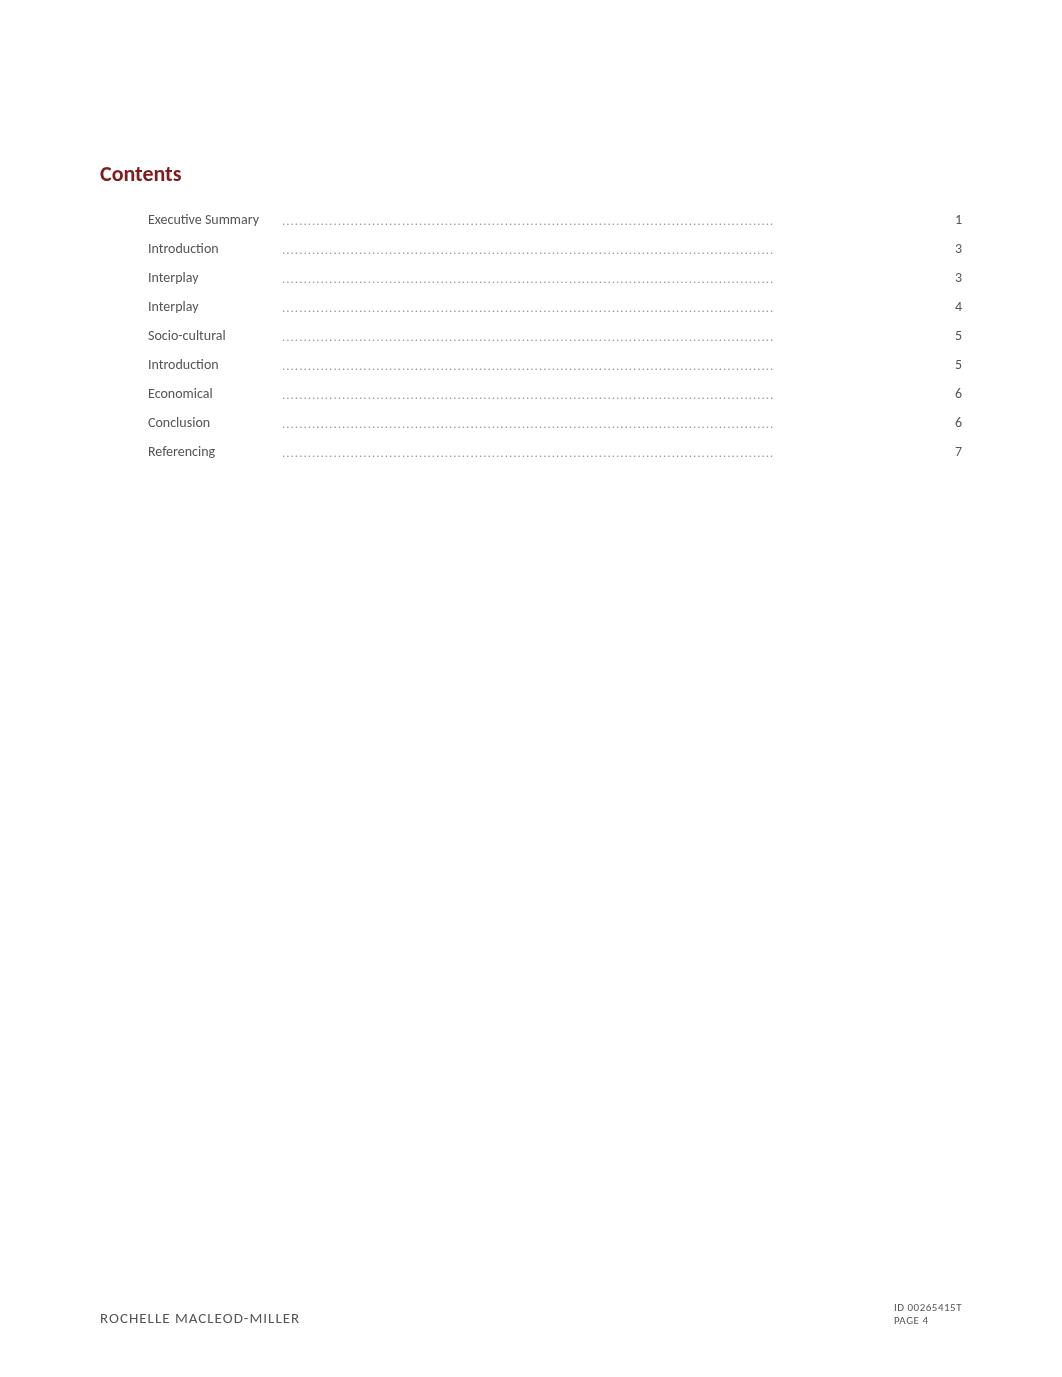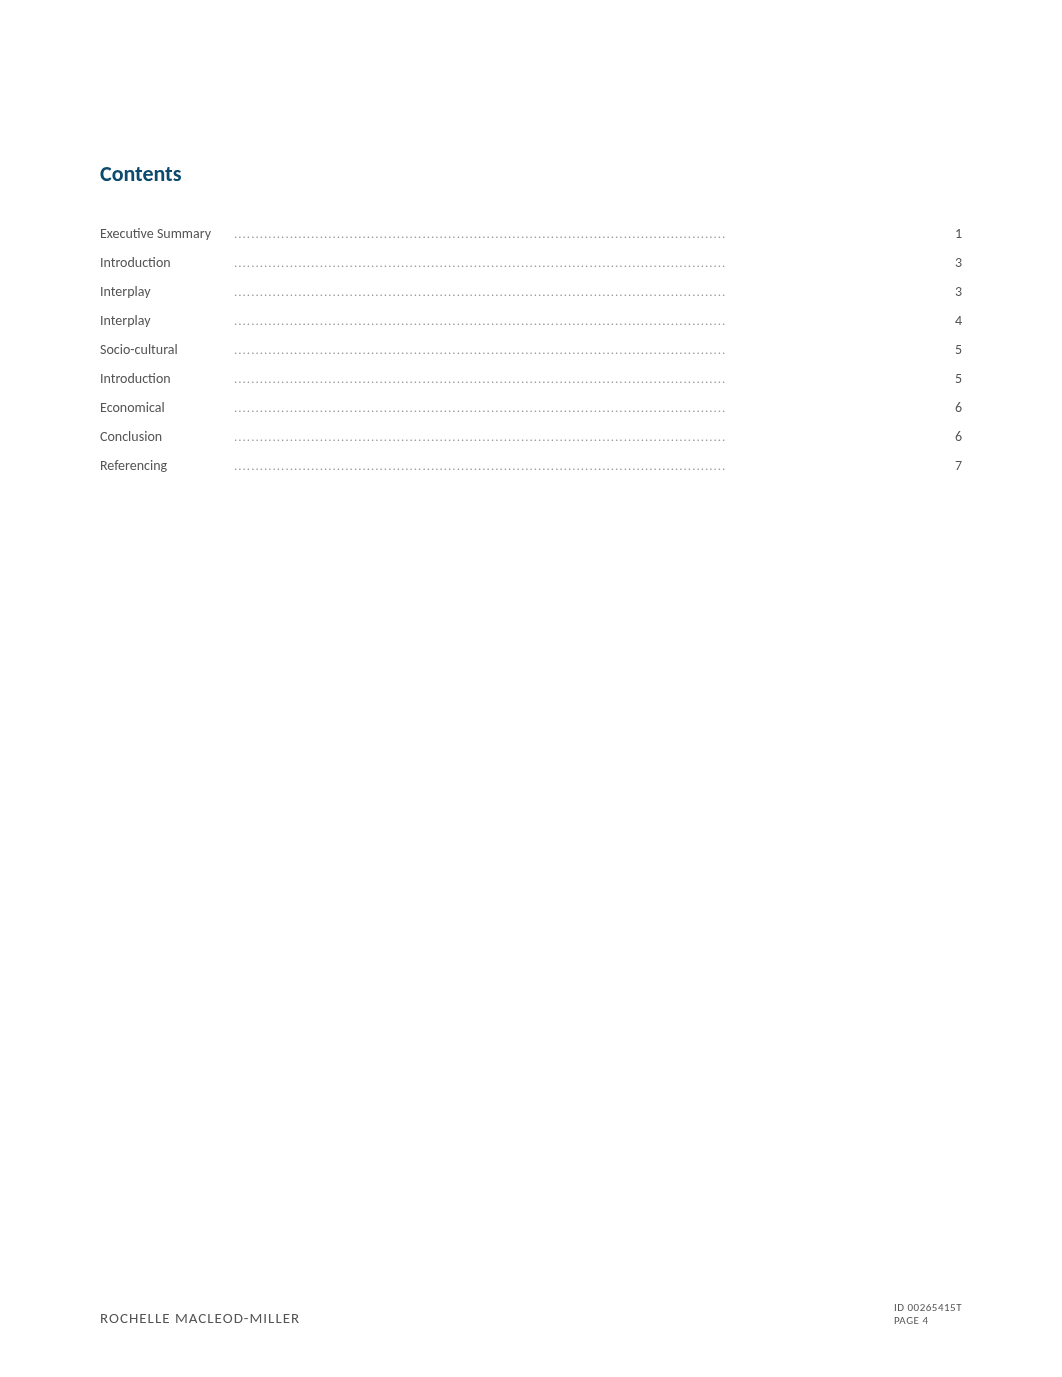--- a/index.html
+++ b/index.html
@@ -25,30 +25,31 @@
       position: relative;
     }
 
     .contents-section {
       margin-top: 80px;
     }
 
     .contents-title {
       font-size: 22px;
       font-weight: bold;
-      color: #0c4a6e;
-      margin-bottom: 34px;
+      color: #7f1d1d;
+      margin-bottom: 20px;
       font-family: 'Calibri', 'Arial', sans-serif;
     }
 
     .toc-row {
       display: flex;
-      align-items: center;
+      align-items: flex-end;
       margin-bottom: 4px;
       padding: 4px 0;
+      margin-left: 48px;
     }
 
     .toc-label {
       font-size: 14px;
       color: #555555;
       white-space: nowrap;
       min-width: 130px;
       font-family: 'Calibri', 'Arial', sans-serif;
     }
 

